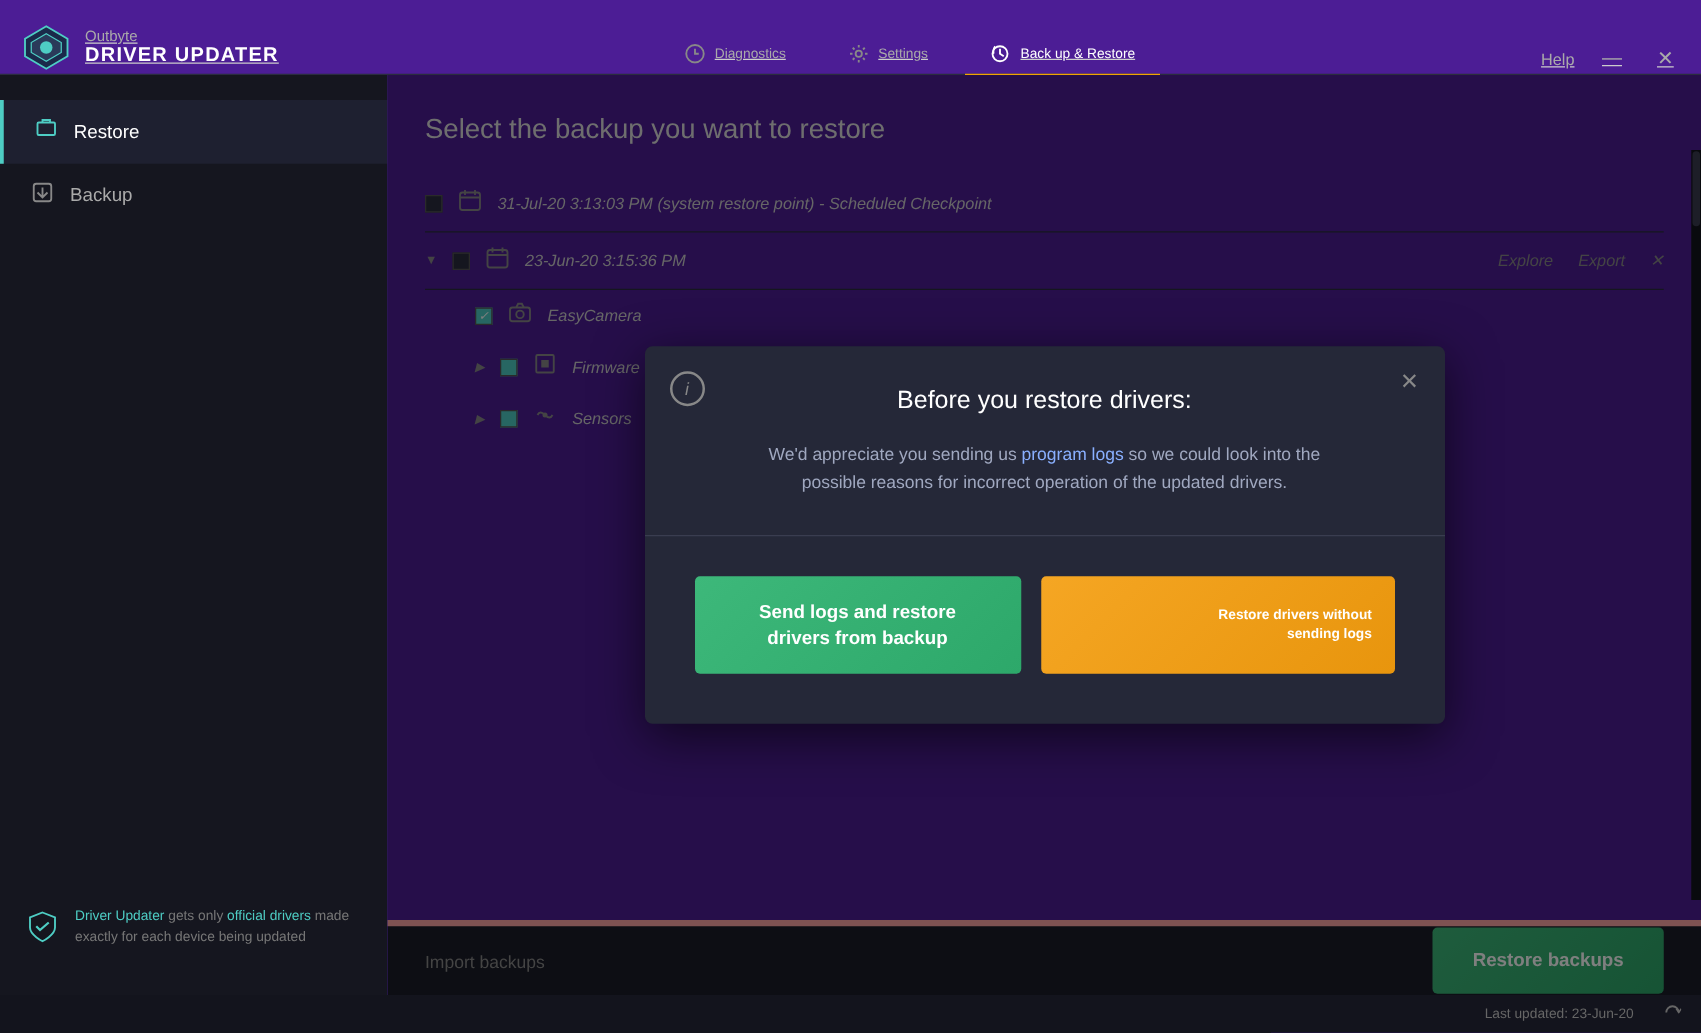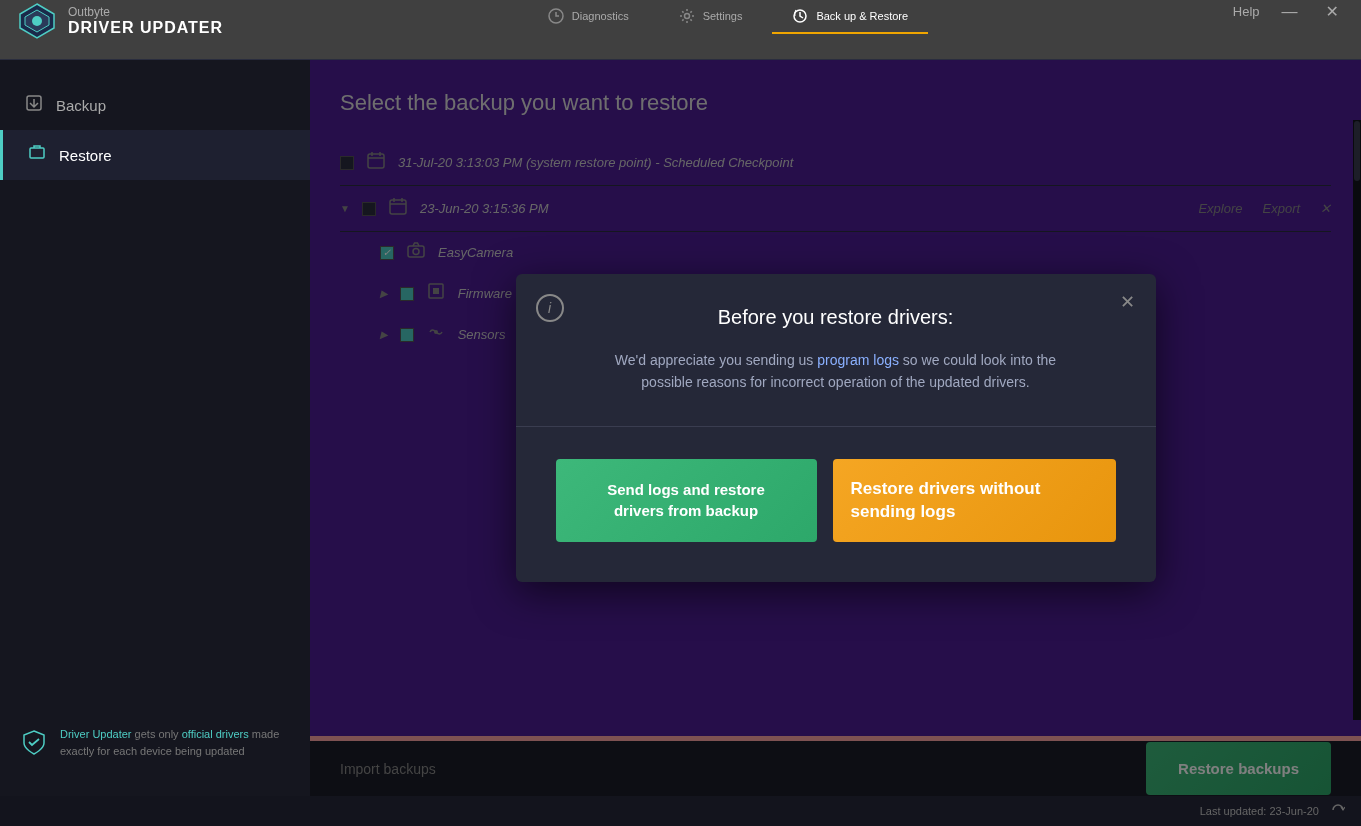--- a/index.html
+++ b/index.html
@@ -8,26 +8,27 @@
       height: 826px;
       background: #1a1a2e;
       font-family: 'Segoe UI', Arial, sans-serif;
       overflow: hidden;
       color: #ccc;
     }
 
     
     .titlebar {
       height: 60px;
-      background: #404040;
-      display: flex;
-      align-items: flex-start;
+      background: #4c1d95;
+      display: flex;
+      align-items: flex-end;
       justify-content: space-between;
       padding: 0 16px;
       border-bottom: 1px solid #2a2d3e;
+      text-decoration: underline;
     }
     .titlebar-left {
       display: flex;
       align-items: center;
       gap: 10px;
     }
     .app-logo {
       width: 42px;
       height: 42px;
     }
@@ -240,21 +241,21 @@
       display: flex;
       align-items: center;
       justify-content: flex-end;
       padding: 0 16px;
       font-size: 11px;
       color: #666;
     }
     .bottom-bar-right {
       display: flex;
       align-items: center;
-      gap: 12px;
+      gap: 24px;
     }
 
     
     .content-footer {
       position: absolute;
       bottom: 0;
       left: 0;
       right: 0;
       height: 60px;
       background: #1a1c28;
@@ -388,25 +389,25 @@
       cursor: pointer;
       text-align: center;
       line-height: 1.4;
     }
     .btn-restore-no-logs {
       flex: 1;
       background: linear-gradient(135deg, #f5a623, #e8950d);
       color: #fff;
       border: none;
       padding: 18px 18px;
-      font-size: 17px;
+      font-size: 11px;
       font-weight: 700;
       border-radius: 4px;
       cursor: pointer;
-      text-align: left;
+      text-align: right;
       line-height: 1.4;
     }
   </style>
 </head>
 <body>
 
 <div class="titlebar">
   <div class="titlebar-left">
 
     <svg class="app-logo" viewBox="0 0 42 42" xmlns="http://www.w3.org/2000/svg">
@@ -449,37 +450,37 @@
     <span class="help-link">Help</span>
     <span class="win-btn">—</span>
     <span class="win-btn close">✕</span>
   </div>
 </div>
 
 <div class="main-layout">
 
   <div class="sidebar">
     <div class="sidebar-nav">
+      <div class="sidebar-item active">
+        <span class="sidebar-icon">
+          <svg width="18" height="18" viewBox="0 0 18 18">
+              <rect x="2" y="4" width="14" height="10" rx="1" fill="none" stroke="#4ecdc4" stroke-width="1.5"></rect>
+              <path d="M6 4 L6 2 L12 2 L12 4" stroke="#4ecdc4" stroke-width="1.5" fill="none"></path>
+            </svg>
+        </span>
+        <span style="color:#fff;">Restore</span>
+      </div>
       <div class="sidebar-item">
         <span class="sidebar-icon">
           <svg width="18" height="18" viewBox="0 0 18 18">
               <rect x="2" y="2" width="14" height="14" rx="2" fill="none" stroke="#888" stroke-width="1.5"></rect>
               <path d="M9 5 L9 13 M5 9 L9 13 L13 9" stroke="#888" stroke-width="1.5" fill="none"></path>
             </svg>
         </span>
         <span>Backup</span>
-      </div>
-      <div class="sidebar-item active">
-        <span class="sidebar-icon">
-          <svg width="18" height="18" viewBox="0 0 18 18">
-              <rect x="2" y="4" width="14" height="10" rx="1" fill="none" stroke="#4ecdc4" stroke-width="1.5"></rect>
-              <path d="M6 4 L6 2 L12 2 L12 4" stroke="#4ecdc4" stroke-width="1.5" fill="none"></path>
-            </svg>
-        </span>
-        <span style="color:#fff;">Restore</span>
       </div>
     </div>
 
     <div class="sidebar-footer">
       <div class="shield-icon-wrap">
         <svg width="28" height="28" viewBox="0 0 28 28">
           <path d="M14 3 L24 7 L24 15 C24 21 14 26 14 26 C14 26 4 21 4 15 L4 7 Z" fill="none" stroke="#4ecdc4" stroke-width="1.5"></path>
           <path d="M9 14 L12 17 L19 11" stroke="#4ecdc4" stroke-width="1.8" fill="none"></path>
         </svg>
       </div>

